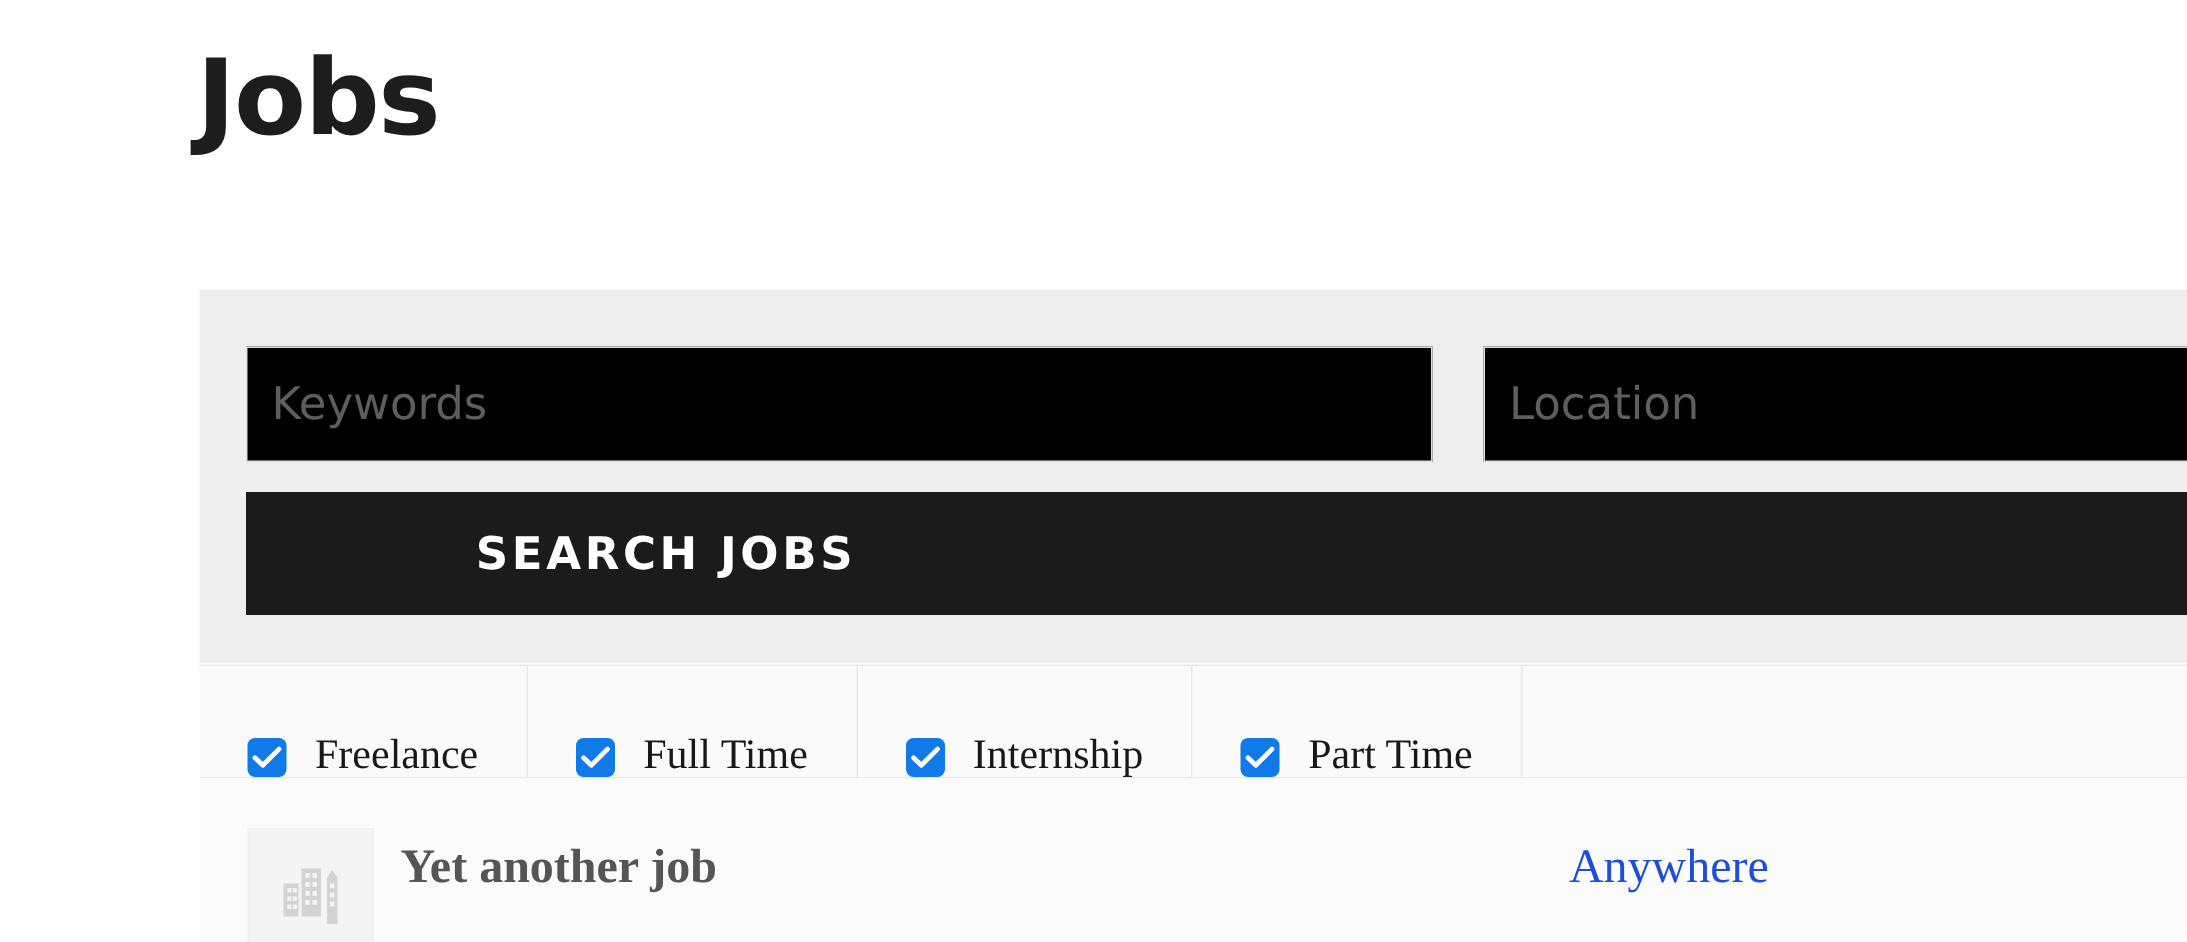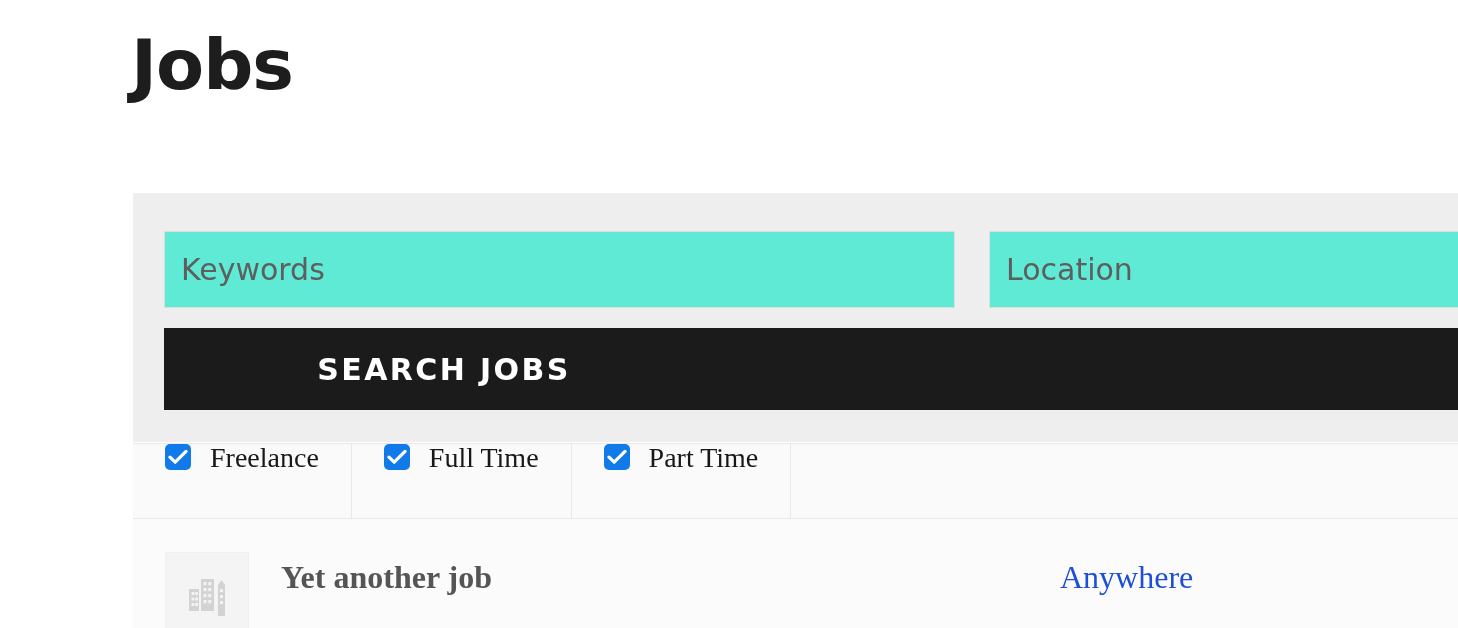--- a/index.html
+++ b/index.html
@@ -52,21 +52,21 @@
     position: absolute;
     left: 31px;
     top: 38px;
     display: flex;
     gap: 34px;
   }
 
   .field {
     box-sizing: border-box;
     height: 77px;
-    background: #5eead4;
+    background: #000000;
     border: 1px solid #dddddd;
     display: flex;
     align-items: center;
     padding: 0 16px;
   }
   .field.keywords { width: 791px; }
   .field.location { width: 791px; }
 
   .field-input {
     border: 0;
@@ -115,21 +115,21 @@
     border-top: 1px solid #e8e8e8;
     border-bottom: 1px solid #e8e8e8;
     box-sizing: border-box;
     display: flex;
     align-items: stretch;
     overflow: hidden;
   }
 
   .filter-cell {
     display: flex;
-    align-items: flex-start;
+    align-items: flex-end;
     gap: 19px;
     padding: 0 32px;
     border-right: 1px solid #e8e8e8;
     flex: 0 0 auto;
     box-sizing: border-box;
     cursor: pointer;
   }
   .filter-cell:first-child { padding-left: 32px; }
 
   .checkbox {
@@ -188,21 +188,21 @@
     box-sizing: border-box;
     display: flex;
     align-items: center;
     justify-content: center;
     flex: 0 0 auto;
   }
   .job-logo svg { display: block; }
 
   .job-title {
     margin-top: 42px;
-    margin-left: 32px;
+    margin-left: 18px;
     font-family: "Liberation Serif", "DejaVu Serif", serif;
     font-size: 32px;
     font-weight: 700;
     color: #555555;
     white-space: nowrap;
     line-height: 1;
     flex: 0 0 auto;
   }
 
   .job-location {
@@ -255,20 +255,28 @@
 
     <label class="filter-cell">
       <span class="checkbox">
         <svg viewBox="0 0 20 18" aria-hidden="true">
           <path d="M2 9.2 L7.2 14.2 L18 3.4" fill="none" stroke="#ffffff" stroke-width="3.2" stroke-linecap="round" stroke-linejoin="round"></path>
         </svg>
       </span>
       <span class="filter-label">Full Time</span>
     </label>
 
+    <label class="filter-cell">
+      <span class="checkbox">
+        <svg viewBox="0 0 20 18" aria-hidden="true">
+          <path d="M2 9.2 L7.2 14.2 L18 3.4" fill="none" stroke="#ffffff" stroke-width="3.2" stroke-linecap="round" stroke-linejoin="round"></path>
+        </svg>
+      </span>
+      <span class="filter-label">Internship</span>
+    </label>
 
     <label class="filter-cell">
       <span class="checkbox">
         <svg viewBox="0 0 20 18" aria-hidden="true">
           <path d="M2 9.2 L7.2 14.2 L18 3.4" fill="none" stroke="#ffffff" stroke-width="3.2" stroke-linecap="round" stroke-linejoin="round"></path>
         </svg>
       </span>
       <span class="filter-label">Part Time</span>
     </label>
 

